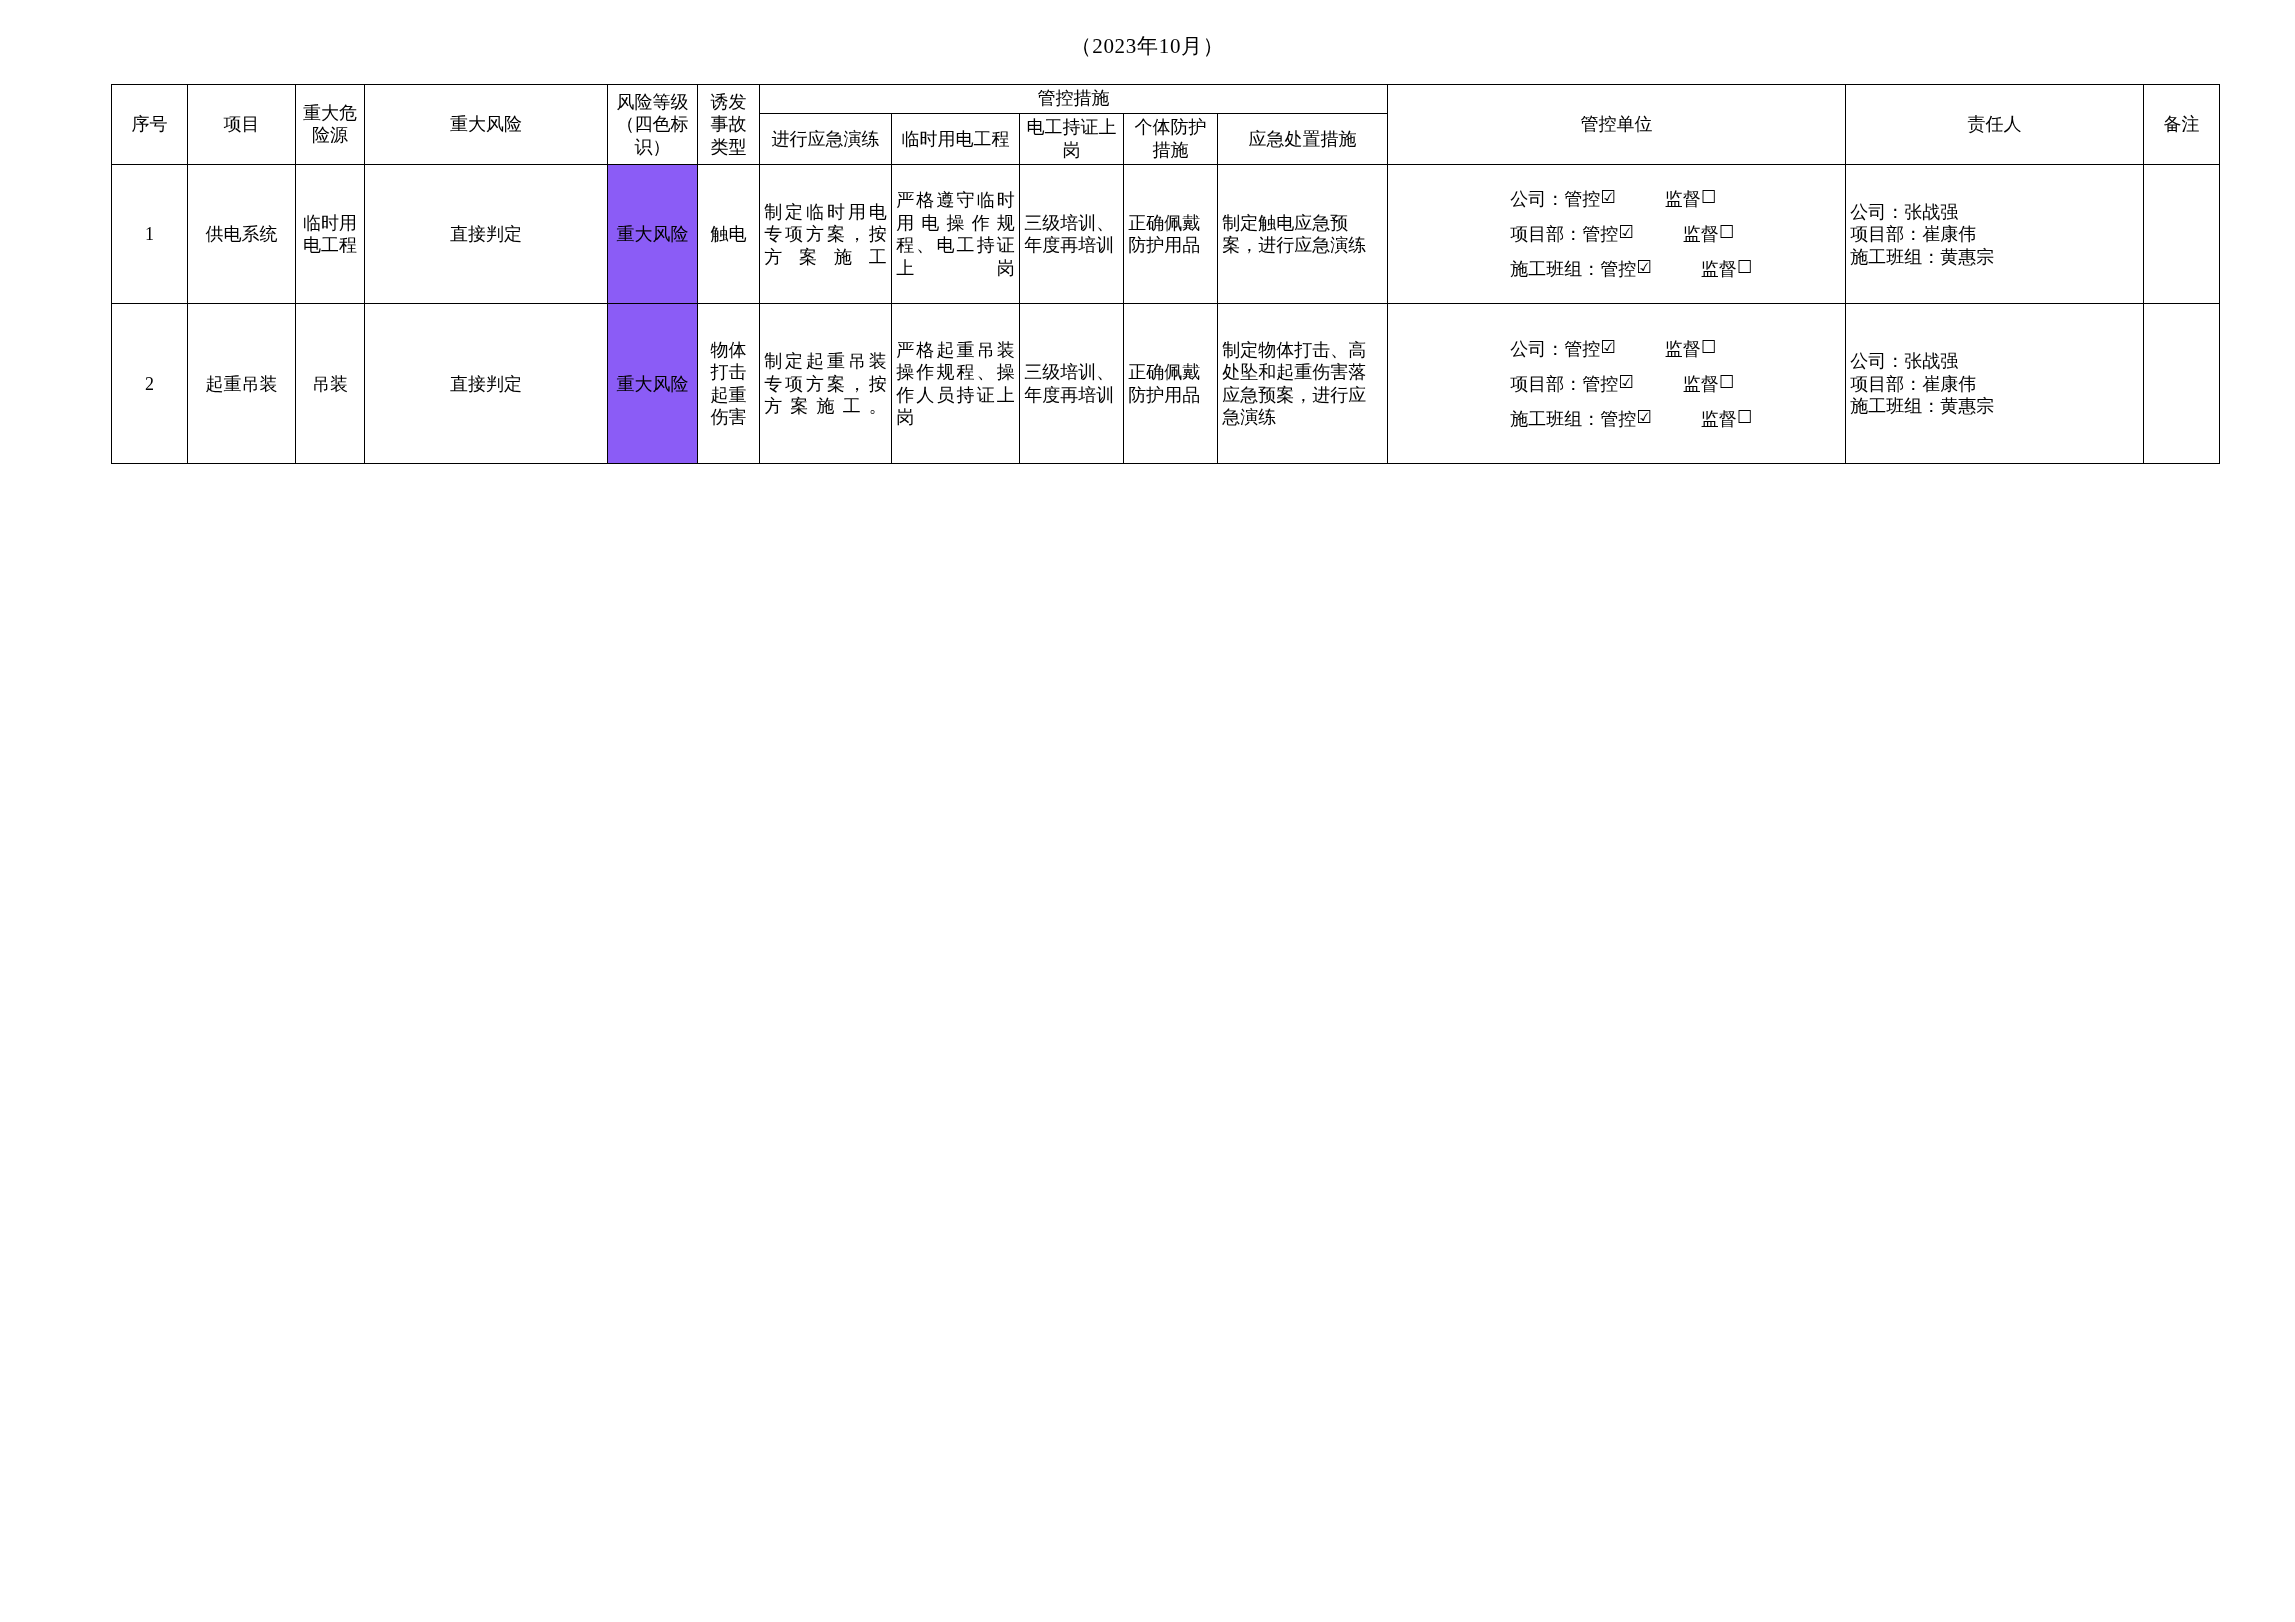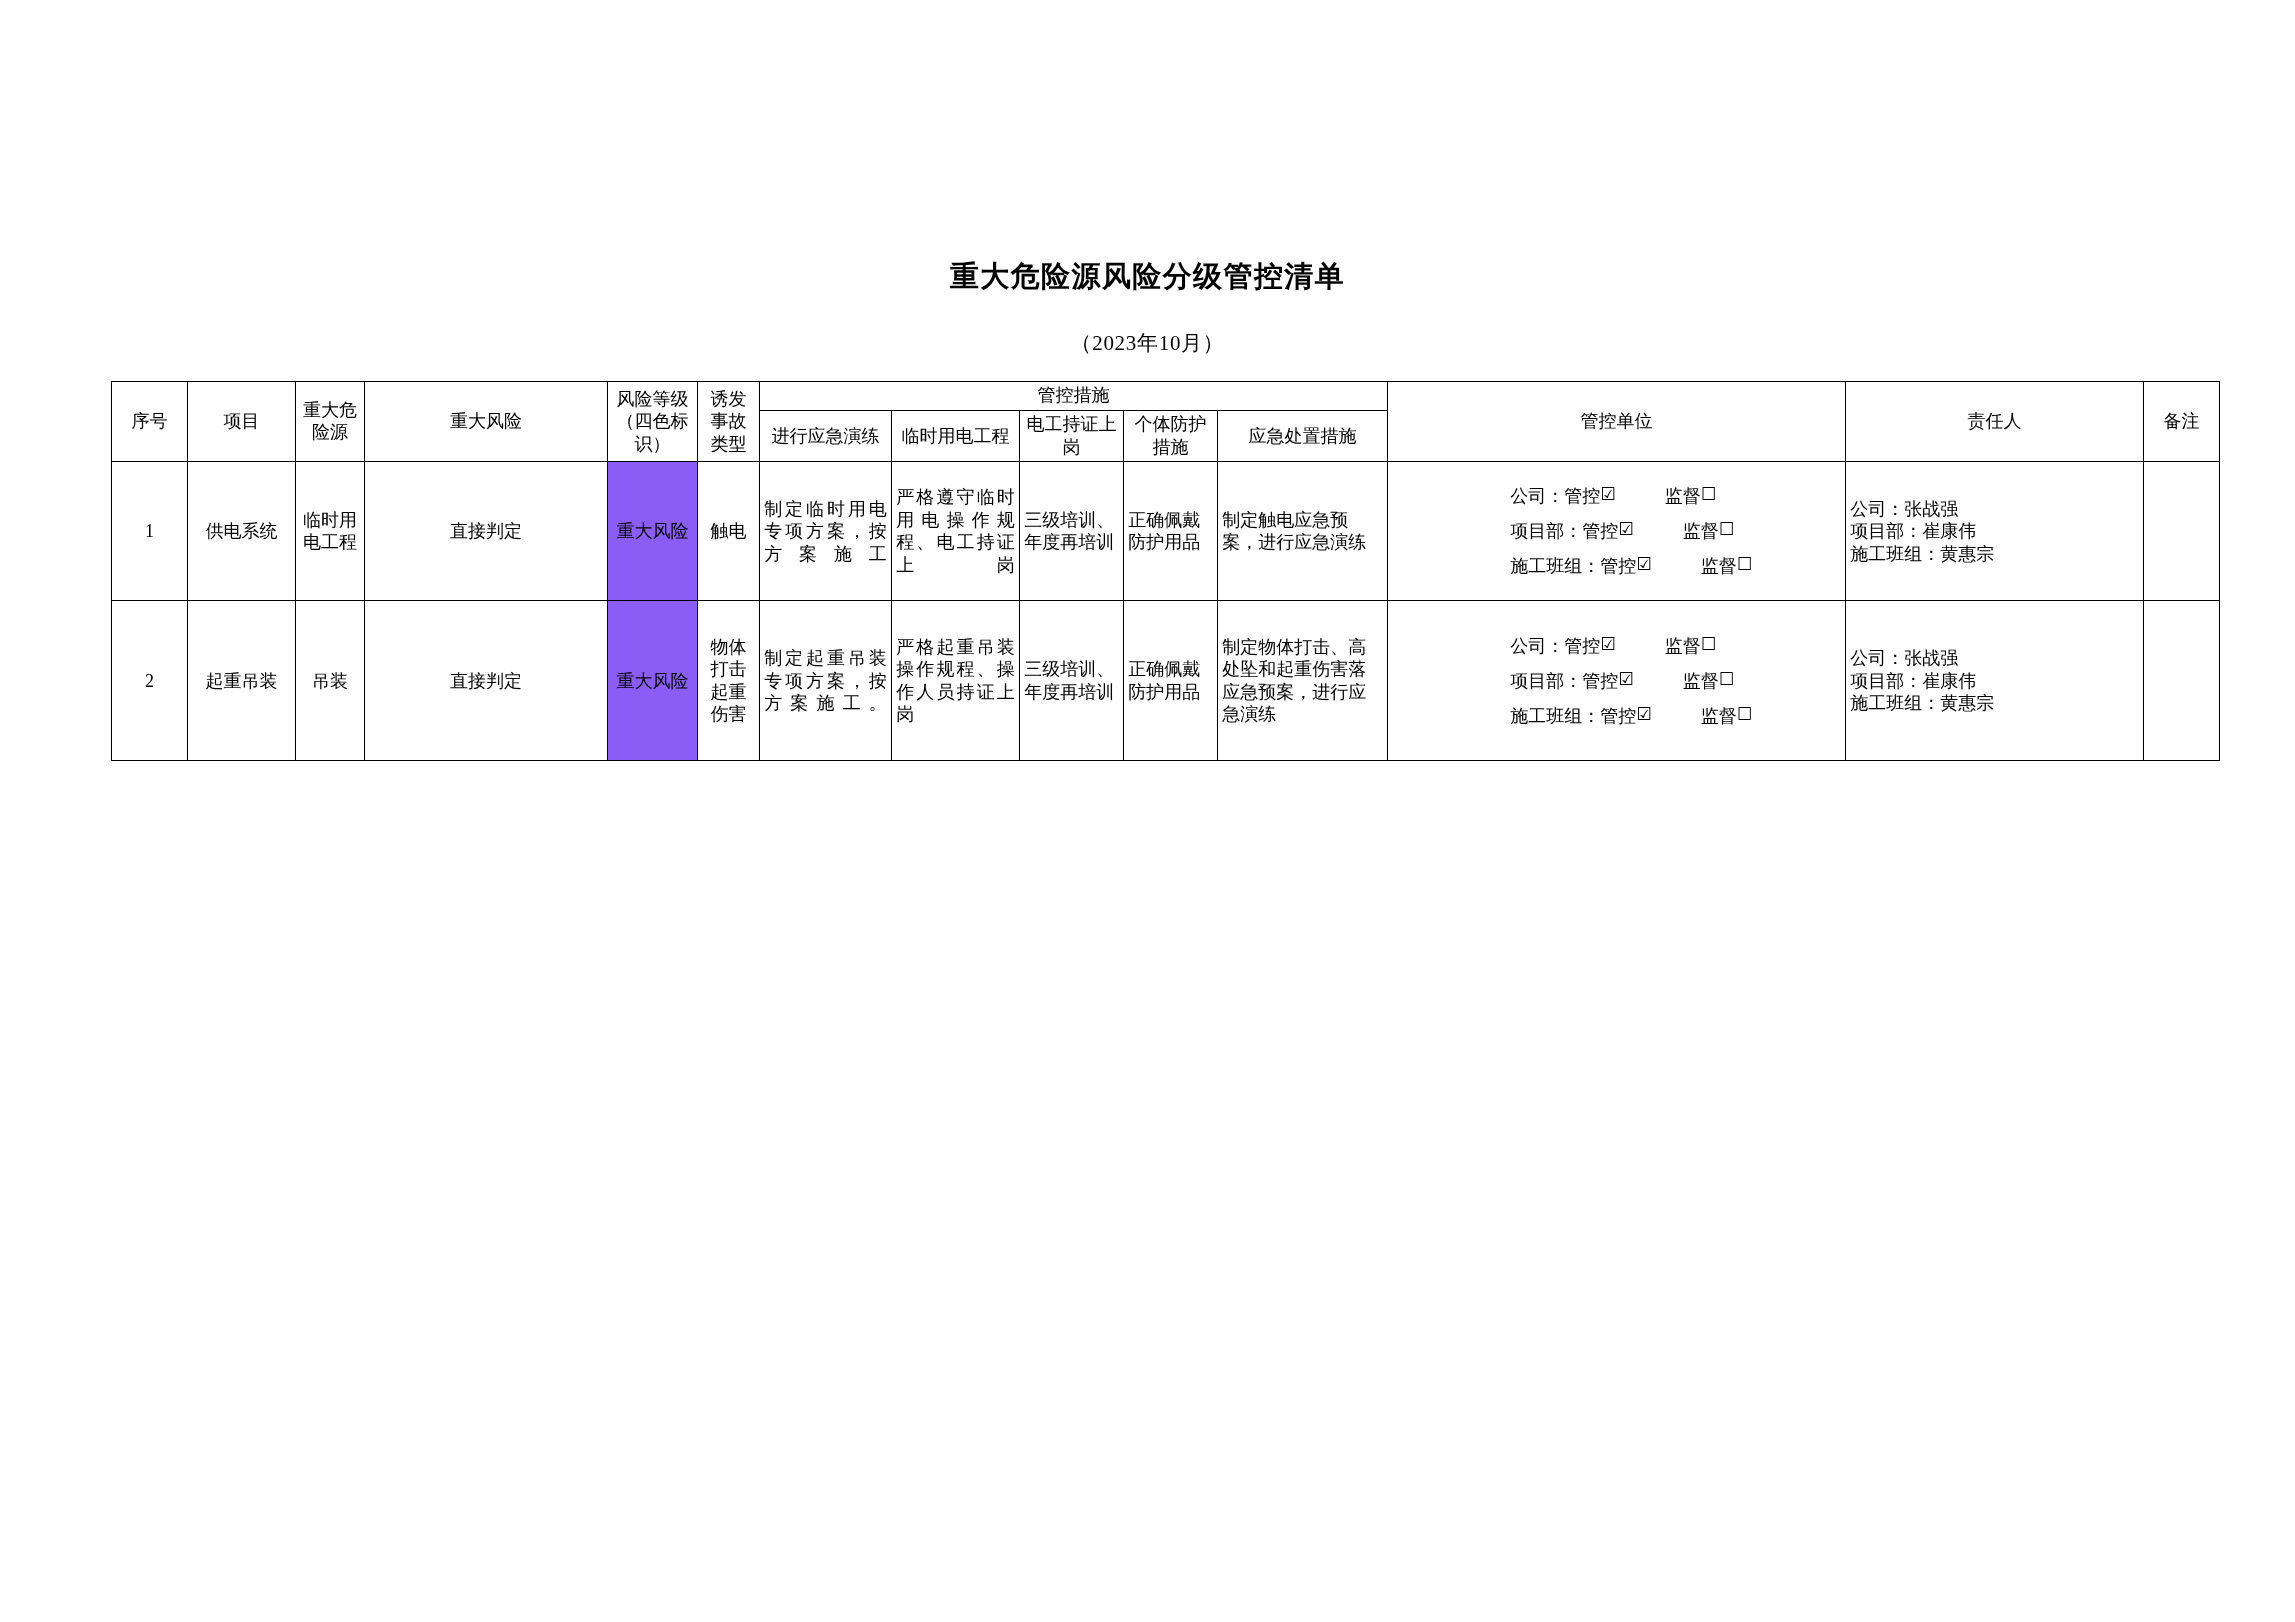--- a/index.html
+++ b/index.html
@@ -117,21 +117,20 @@
     font-size: 17.4px;
     line-height: 1.25;
     vertical-align: middle;
   }
 </style>
 </head>
 <body>
 
 <div class="page">
 
-  <div class="doc-title">重大危险源风险分级管控清单</div>
   <div class="doc-subtitle">（2023年10月）</div>
 
   <table class="main">
     <colgroup>
       <col style="width:76px">
       <col style="width:108px">
       <col style="width:69px">
       <col style="width:243px">
       <col style="width:90px">
       <col style="width:62px">

